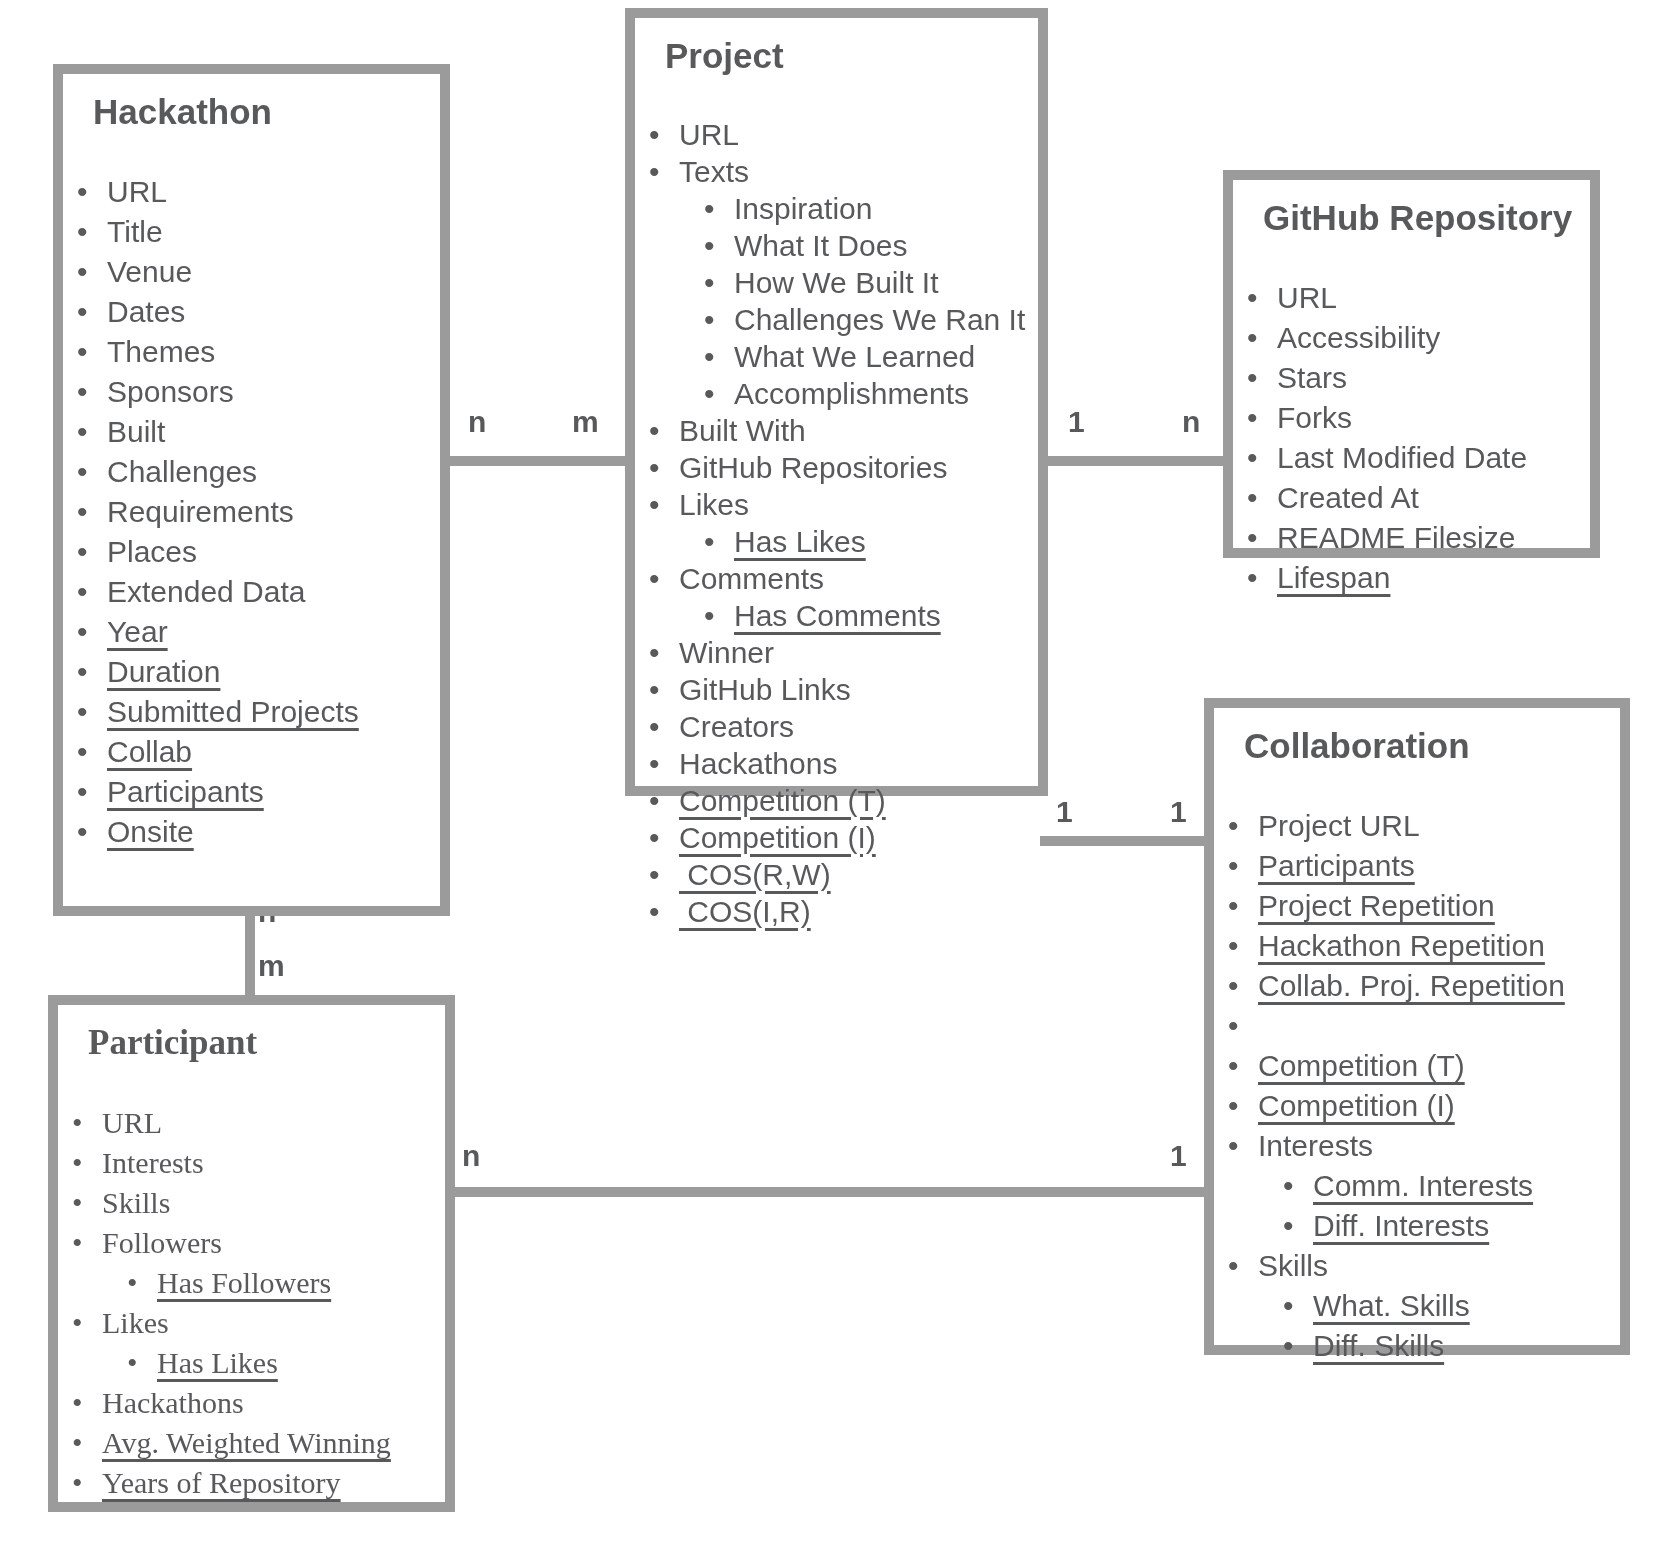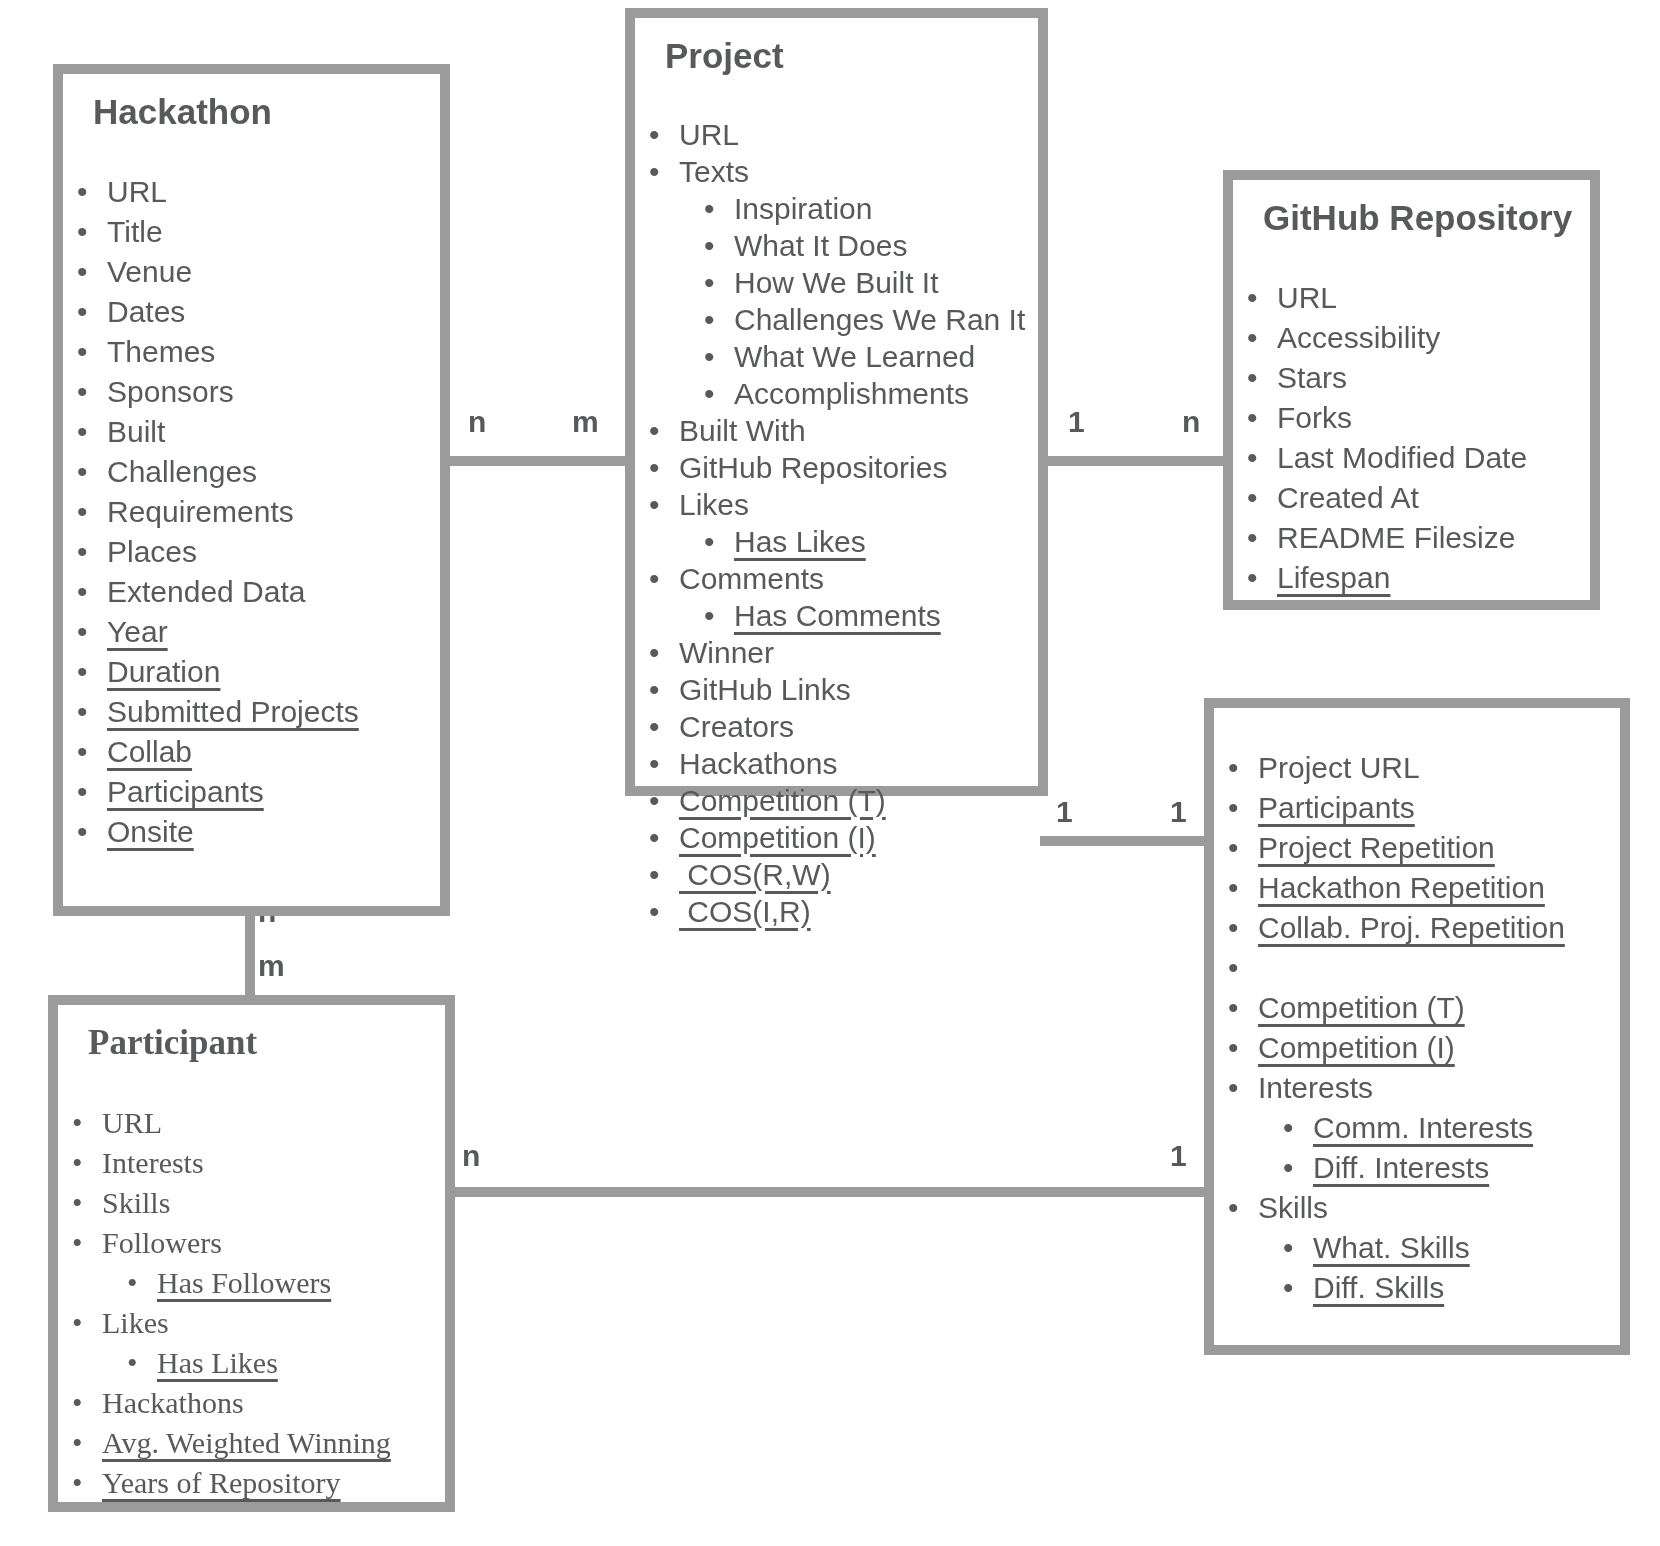--- a/index.html
+++ b/index.html
@@ -51,21 +51,21 @@
   ul.attrs li.underline .attr-label{
     text-decoration:underline;
     text-decoration-thickness:3px;
     text-underline-offset:6px;
   }
   .attr-label{white-space:pre;}
 
   
   #box-hackathon{left:53px;top:38px;width:397px;height:852px;margin-top:26px;}
   #box-project{left:625px;top:8px;width:423px;height:788px;--lh:37px;}
-  #box-github{left:1223px;top:170px;width:377px;height:440px;}
+  #box-github{left:1223px;top:170px;width:377px;height:388px;}
   #box-collaboration{left:1204px;top:698px;width:426px;height:657px;}
   #box-participant{left:48px;top:995px;width:407px;height:517px;font-family:Liberation Serif, serif;}
 
   
   .connector{position:absolute;background:var(--border);}
   #conn-hackathon-project{left:448px;top:456px;width:180px;height:10px;}
   #conn-project-github{left:1046px;top:456px;width:180px;height:10px;}
   #conn-project-collaboration{left:1040px;top:836px;width:168px;height:10px;}
   #conn-hackathon-participant{left:245px;top:886px;width:10px;height:112px;}
   #conn-participant-collaboration{left:453px;top:1187px;width:754px;height:10px;}
@@ -311,20 +311,21 @@
           <span class="attr-label">README Filesize</span>
         </li>
         <li class="underline">
           <span class="bullet">•</span>
           <span class="attr-label">Lifespan</span>
         </li>
       </ul>
   </section>
 
   <section class="entity" id="box-collaboration">
+    <h2 class="entity-title">Collaboration</h2>
     <ul class="attrs">
         <li class="">
           <span class="bullet">•</span>
           <span class="attr-label">Project URL</span>
         </li>
         <li class="underline">
           <span class="bullet">•</span>
           <span class="attr-label">Participants</span>
         </li>
         <li class="underline">

